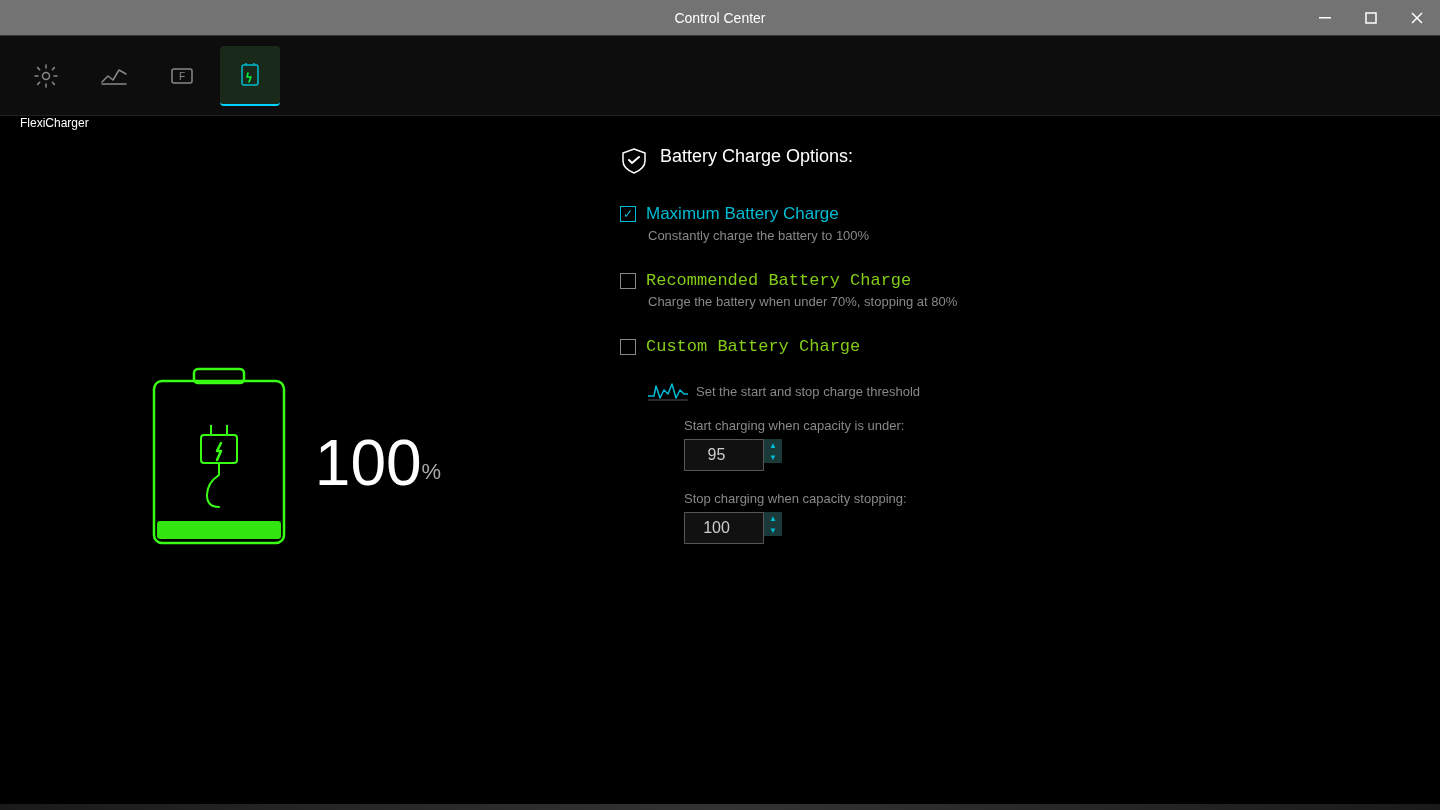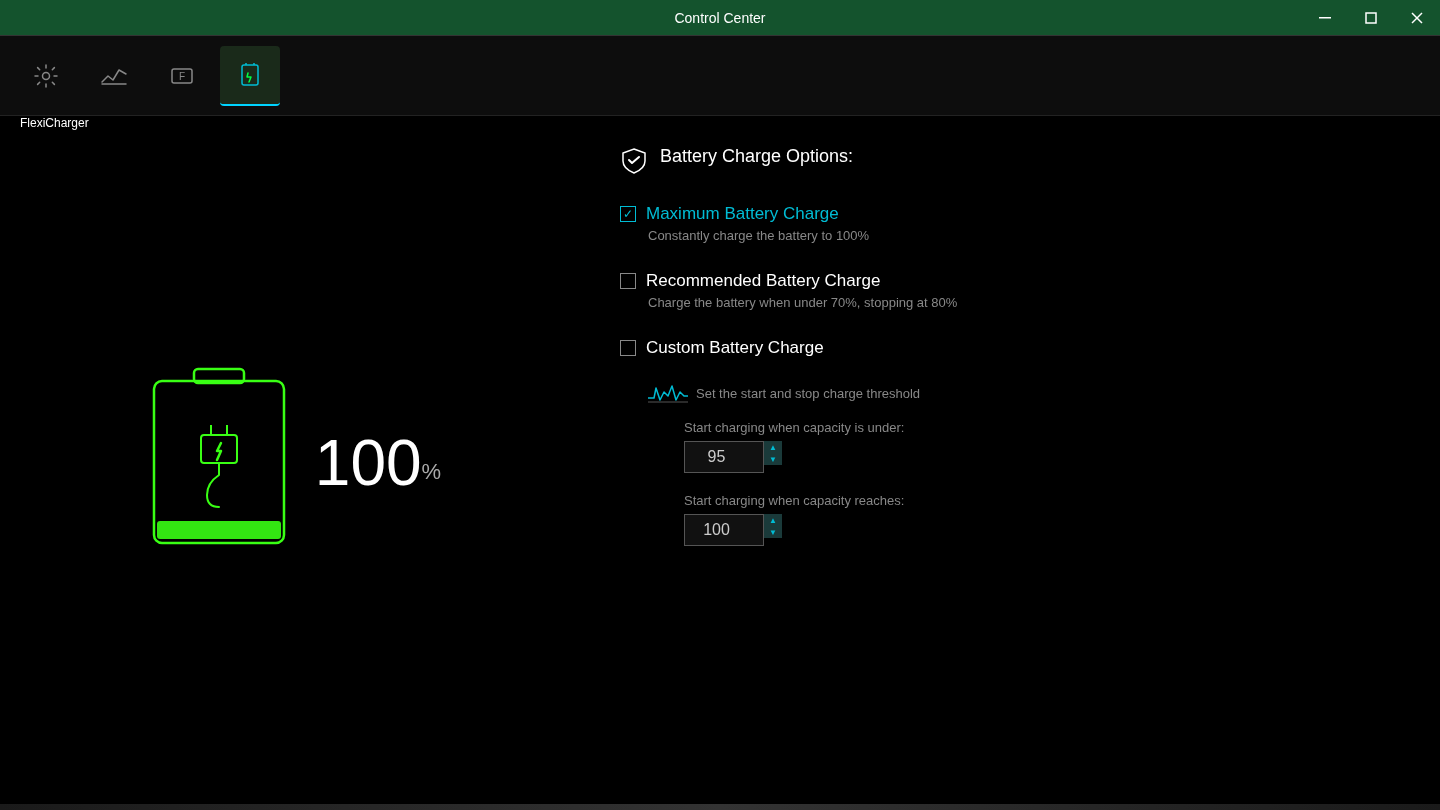--- a/index.html
+++ b/index.html
@@ -11,21 +11,21 @@
       color: #fff;
       font-family: 'Segoe UI', Arial, sans-serif;
       overflow: hidden;
       position: relative;
     }
 
     
     .title-bar {
       width: 100%;
       height: 36px;
-      background: #14532d;
+      background: #737373;
       display: flex;
       align-items: center;
       justify-content: flex-start;
       position: relative;
       border-bottom: 1px solid #333;
     }
     .title-bar-title {
       position: absolute;
       left: 50%;
       transform: translateX(-50%);
@@ -145,21 +145,22 @@
       margin-bottom: 4px;
     }
     .charge-option-title {
       font-size: 17px;
       font-weight: 400;
     }
     .charge-option-title.active {
       color: #00bcd4;
     }
     .charge-option-title.inactive {
-      color: #ffffff;
+      color: #84cc16;
+      font-family: Liberation Mono, monospace;
     }
     .charge-option-desc {
       font-size: 13px;
       color: #888;
       margin-left: 28px;
     }
 
     
     .checkbox-custom {
       width: 16px;
@@ -385,21 +386,21 @@
           <div class="charge-input-wrapper">
             <input class="charge-input" type="number" value="95" style="">
             <div class="charge-input-stepper">
               <button class="stepper-btn">▲</button>
               <button class="stepper-btn">▼</button>
             </div>
           </div>
         </div>
 
         <div class="charge-input-group">
-          <div class="charge-input-label">Start charging when capacity reaches:</div>
+          <div class="charge-input-label">Stop charging when capacity stopping:</div>
           <div class="charge-input-wrapper">
             <input class="charge-input" type="number" value="100" style="">
             <div class="charge-input-stepper">
               <button class="stepper-btn">▲</button>
               <button class="stepper-btn">▼</button>
             </div>
           </div>
         </div>
 
       </div>

